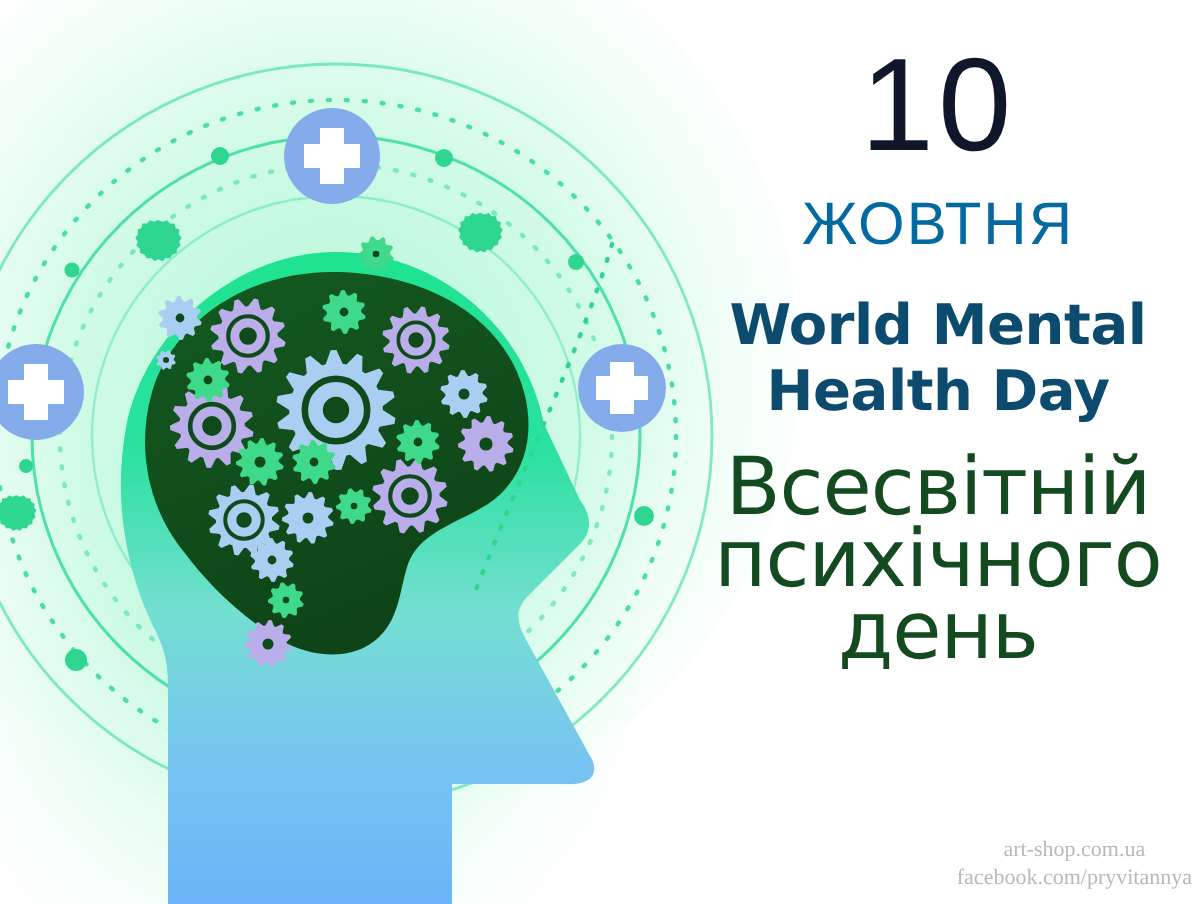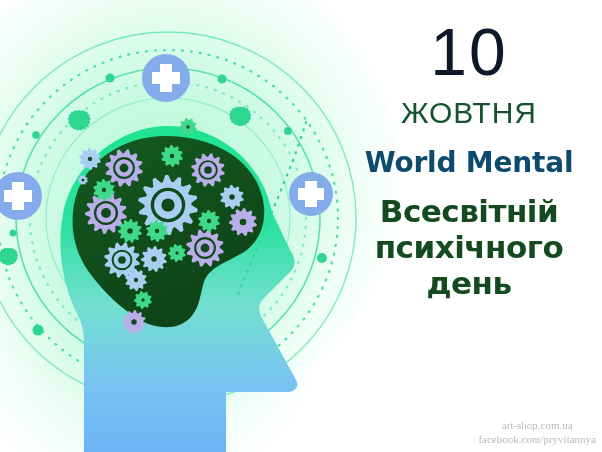--- a/index.html
+++ b/index.html
@@ -68,42 +68,42 @@
     color:#0f172a;
   }
   .monthword{
     margin:0;
     padding-top:2px;
     font-family:"Liberation Sans", sans-serif;
     font-size:30px;
     line-height:30px;
     font-weight:400;
     letter-spacing:1px;
-    color:#14532d;
+    color:#0369a1;
     text-transform:uppercase;
   }
 
   .entitle{
     margin:0;
     padding-top:18px;
     font-family:"DejaVu Sans", sans-serif;
     font-size:28px;
     line-height:33px;
     font-weight:700;
     color:#0c4a6e;
     letter-spacing:-0.2px;
   }
 
   .uatitle{
     margin:0;
     padding-top:14px;
     font-family:"DejaVu Sans", sans-serif;
-    font-size:31px;
+    font-size:40px;
     line-height:36px;
-    font-weight:700;
+    font-weight:400;
     color:#144a1f;
     letter-spacing:-0.5px;
   }
   .uatitle span{display:block;}
 
   .credits{
     position:absolute;
     right:6px;
     bottom:6px;
     text-align:center;
@@ -316,20 +316,21 @@
     </g>
   </svg>
 
   <div class="textcol">
 
     <p class="daynum">10</p>
     <p class="monthword">жовтня</p>
 
     <p class="entitle">
       <span>World Mental</span><br>
+      <span>Health Day</span>
     </p>
 
     <p class="uatitle">
       <span>Всесвітній</span>
       <span>психічного</span>
       <span>день</span>
     </p>
   </div>
 
   <div class="credits">

